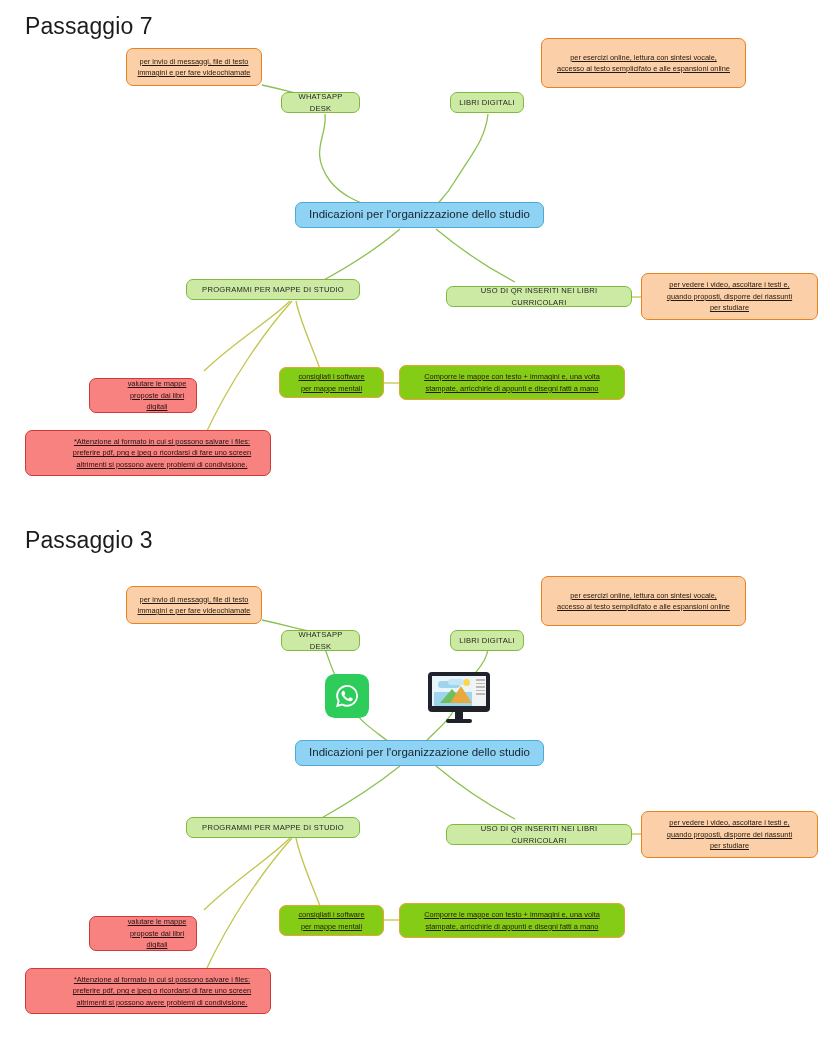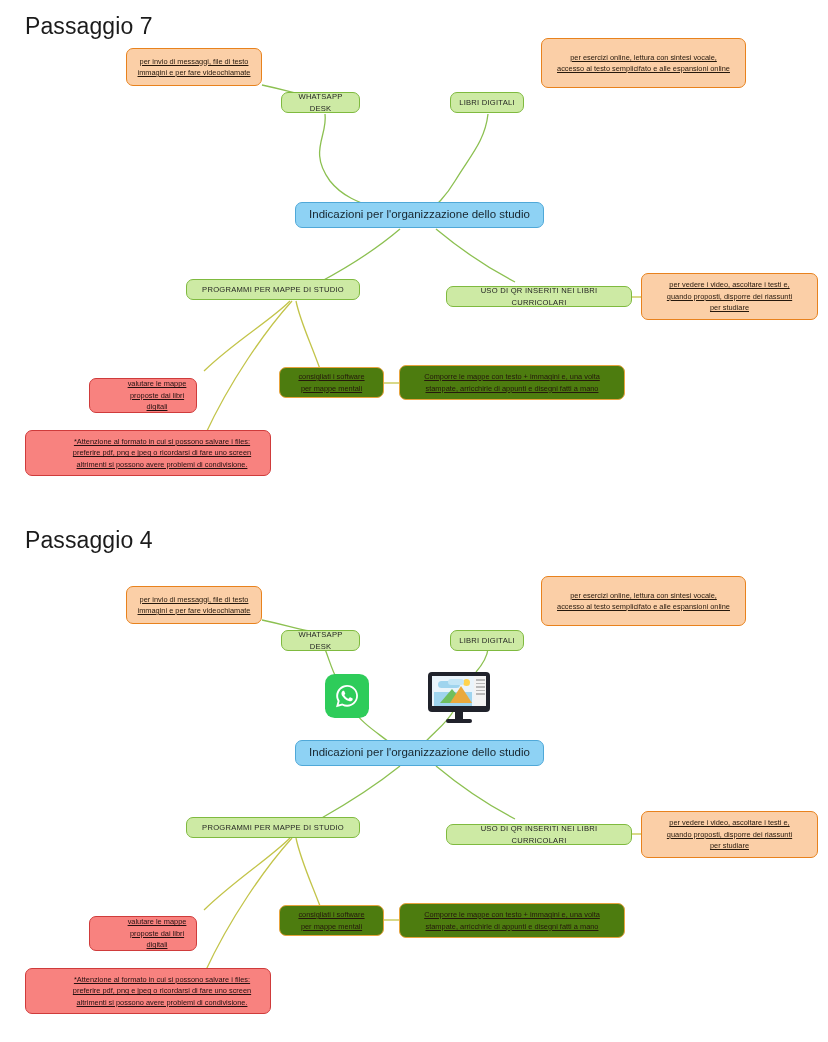--- a/index.html
+++ b/index.html
@@ -11,21 +11,21 @@
 
   .section-title{position:absolute;font-size:23px;font-weight:400;color:#1b1b1b;letter-spacing:.1px;}
   .svg-layer{position:absolute;left:0;top:0;width:828px;height:522px;pointer-events:none;}
 
   .node{position:absolute;box-sizing:border-box;display:flex;align-items:center;justify-content:center;
         text-align:center;border-radius:7px;line-height:1.55;}
 
   .n-green{background:#cdeaa4;border:1.3px solid #7fba3f;color:#1f1f1f;font-size:7.6px;letter-spacing:.25px;}
   .n-blue{background:#8ed2f4;border:1.3px solid #4fa8d8;color:#16252e;font-size:11.5px;justify-content:center;}
   .n-orange{background:#fbcfa7;border:1.4px solid #e8821d;color:#25180c;font-size:7.4px;}
-  .n-yellow{background:#4d7c0f;border:1.4px solid #e8a33d;color:#25180c;font-size:7.4px;}
+  .n-yellow{background:#84cc16;border:1.4px solid #e8a33d;color:#25180c;font-size:7.4px;}
   .n-red{background:#f8827f;border:1.4px solid #cf3b3b;color:#231010;font-size:7.4px;padding-left:28px;}
 
   .node .txt{display:block;width:100%;padding:0 6px;}
   .node .txt .l{display:block;text-decoration:underline;}
 
   
   .art{position:absolute;}
 
   .wa{position:absolute;border-radius:22%;background:#2ecc5a;display:flex;align-items:center;justify-content:center;}
   .monitor-body{position:absolute;background:#20222b;border-radius:4px;}
@@ -124,21 +124,21 @@
     <span class="txt">
       <span class="l">*Attenzione al formato in cui si possono salvare i files:</span>
       <span class="l">preferire pdf, png e jpeg o ricordarsi di fare uno screen</span>
       <span class="l">altrimenti si possono avere problemi di condivisione.</span>
     </span>
   </div>
 </div>
 
 <div class="section" id="sec3">
 
-  <div class="section-title" style="left:25px;top:7px;">Passaggio 4</div>
+  <div class="section-title" style="left:25px;top:7px;">Passaggio 3</div>
 
   <svg class="svg-layer" viewBox="0 0 828 522">
     <g fill="none" stroke="#8cc051" stroke-width="1.3">
       <path d="M262,100 C 290,106 296,109 310,111"></path>
       <path d="M325,129 C 330,142 332,150 336,157"></path>
       <path d="M352,188 C 362,205 382,215 396,228"></path>
       <path d="M488,129 C 487,138 482,145 476,152"></path>
       <path d="M454,190 C 446,205 432,213 420,228"></path>
       <path d="M400,246 C 380,262 350,282 320,299"></path>
       <path d="M436,246 C 460,266 490,286 515,299"></path>

